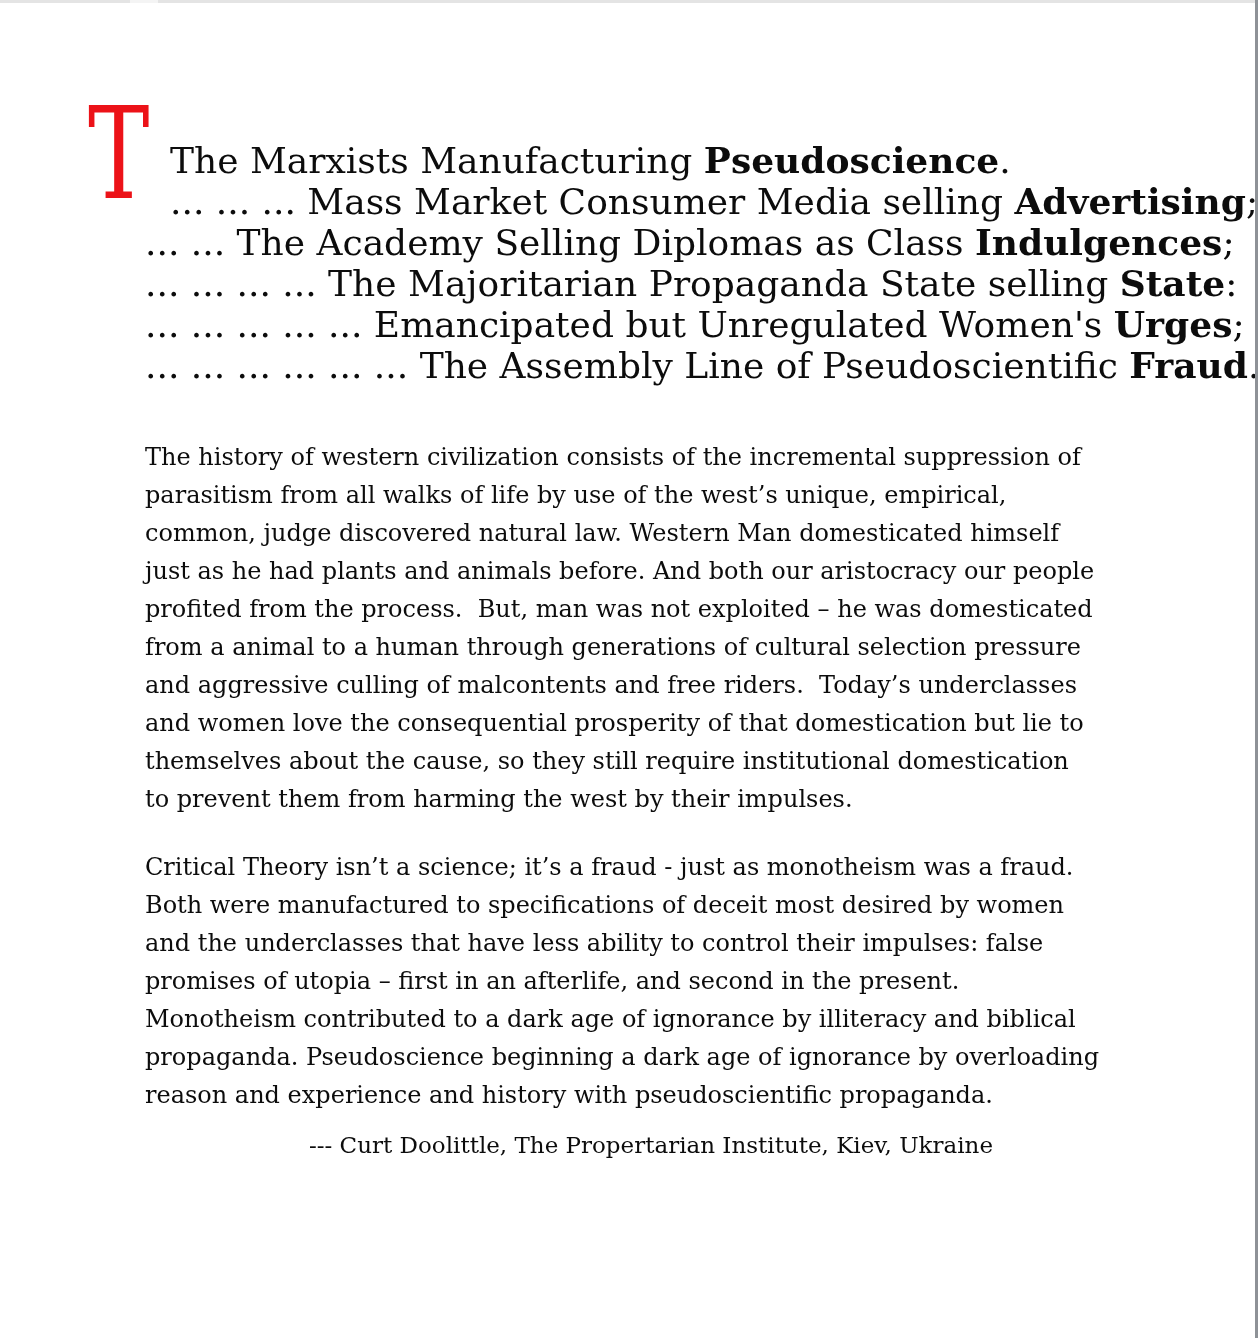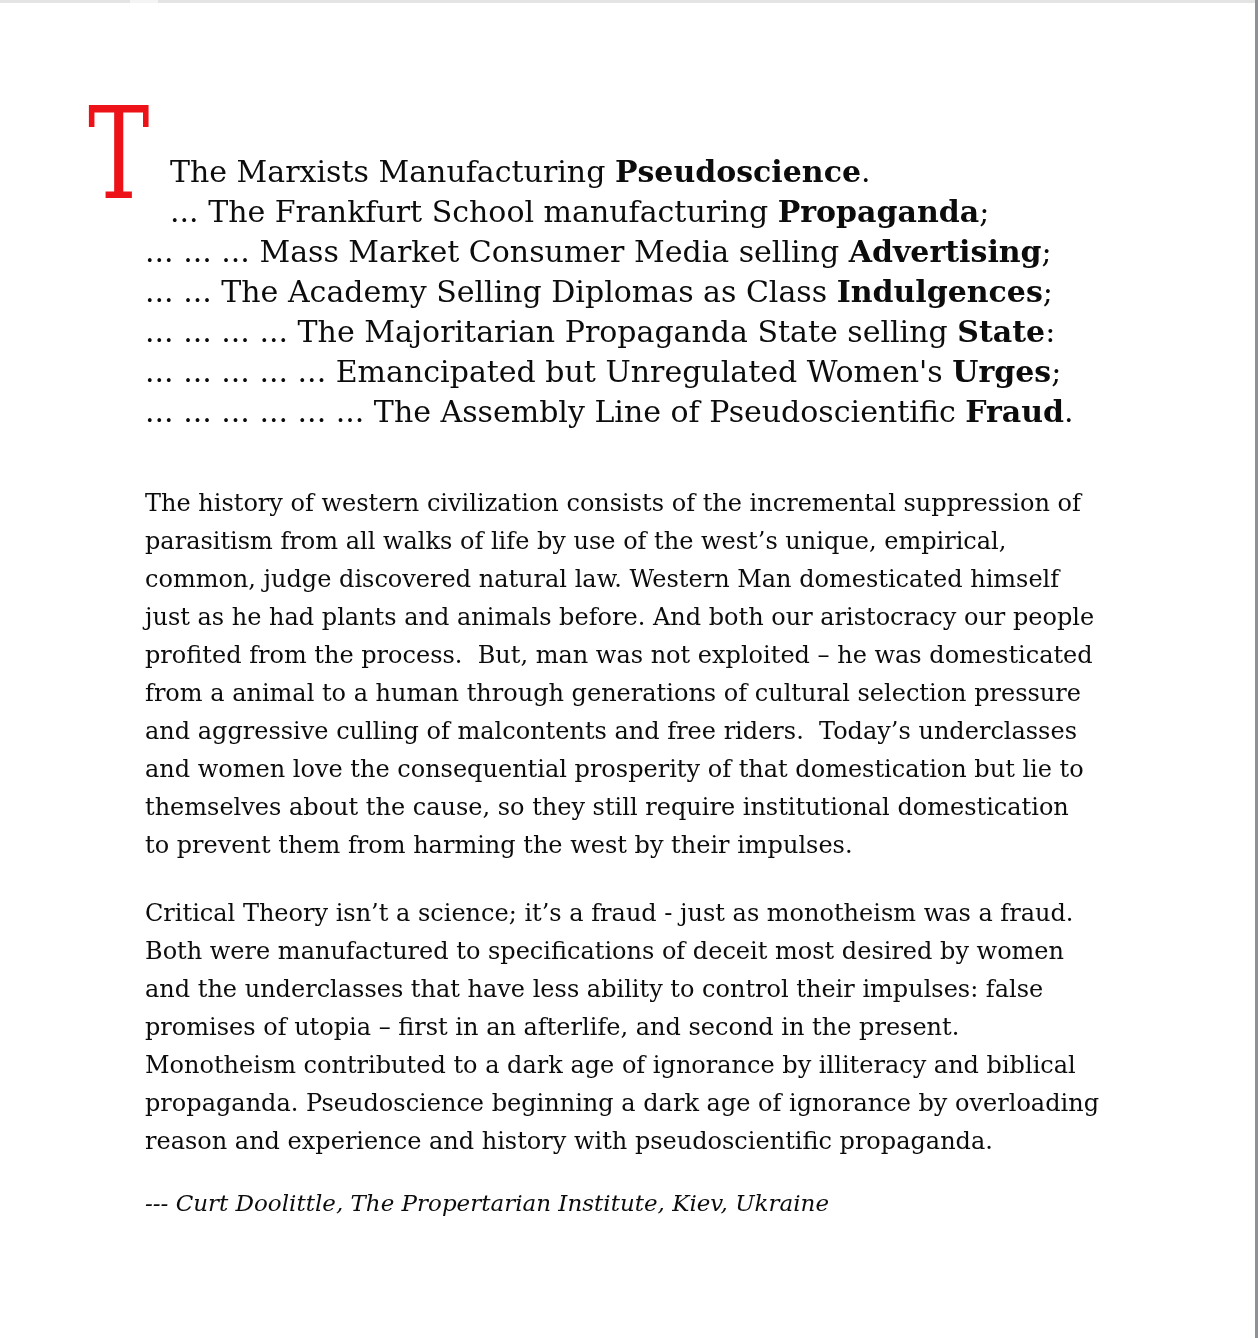--- a/index.html
+++ b/index.html
@@ -56,59 +56,57 @@
     color: #ec1218;
     transform: scaleX(0.72);
     transform-origin: 0 50%;
     font-weight: normal;
   }
   .content {
     margin-left: 57px;
     width: 1012px;
   }
   .manifesto {
-    margin-top: 48px;
-    font-size: 30px;
+    margin-top: 36px;
+    font-size: 36px;
     line-height: 40px;
   }
   .m-line { white-space: pre; }
   .m-line b { font-weight: bold; }
   .body-para {
     margin: 0;
     font-size: 24px;
     line-height: 38px;
     white-space: pre;
   }
   .p1 { margin-top: 52px; }
   .p2 { margin-top: 30px; }
   .attribution {
-    margin-top: 26px;
+    margin-top: 14px;
     font-size: 23px;
     line-height: 34px;
-    text-align: left;
+    text-align: center;
     white-space: pre;
-    font-style: italic;
   }
 </style>
 </head>
 <body>
 
 <div class="page">
   <div class="top-edge">
     <div class="top-edge-notch"></div>
   </div>
   <div class="right-edge"></div>
 
   <h1 class="title"><span class="dropcap">T</span></h1>
 
   <div class="content">
 
     <div class="manifesto">
       <div class="m-line"><span>The Marxists Manufacturing </span><b>Pseudoscience</b><span>.</span></div>
-      <div class="m-line"><span>... The Frankfurt School manufacturing </span><b>Propaganda</b><span>;</span></div>
       <div class="m-line"><span>... ... ... Mass Market Consumer Media selling </span><b>Advertising</b><span>;</span></div>
       <div class="m-line"><span>... ... The Academy Selling Diplomas as Class </span><b>Indulgences</b><span>;</span></div>
       <div class="m-line"><span>... ... ... ... The Majoritarian Propaganda State selling </span><b>State</b><span>:</span></div>
       <div class="m-line"><span>... ... ... ... ... Emancipated but Unregulated Women's </span><b>Urges</b><span>;</span></div>
       <div class="m-line"><span>... ... ... ... ... ... The Assembly Line of Pseudoscientific </span><b>Fraud</b><span>.</span></div>
     </div>
 
     <p class="body-para p1">The history of western civilization consists of the incremental suppression of
 parasitism from all walks of life by use of the west’s unique, empirical,
 common, judge discovered natural law. Western Man domesticated himself

